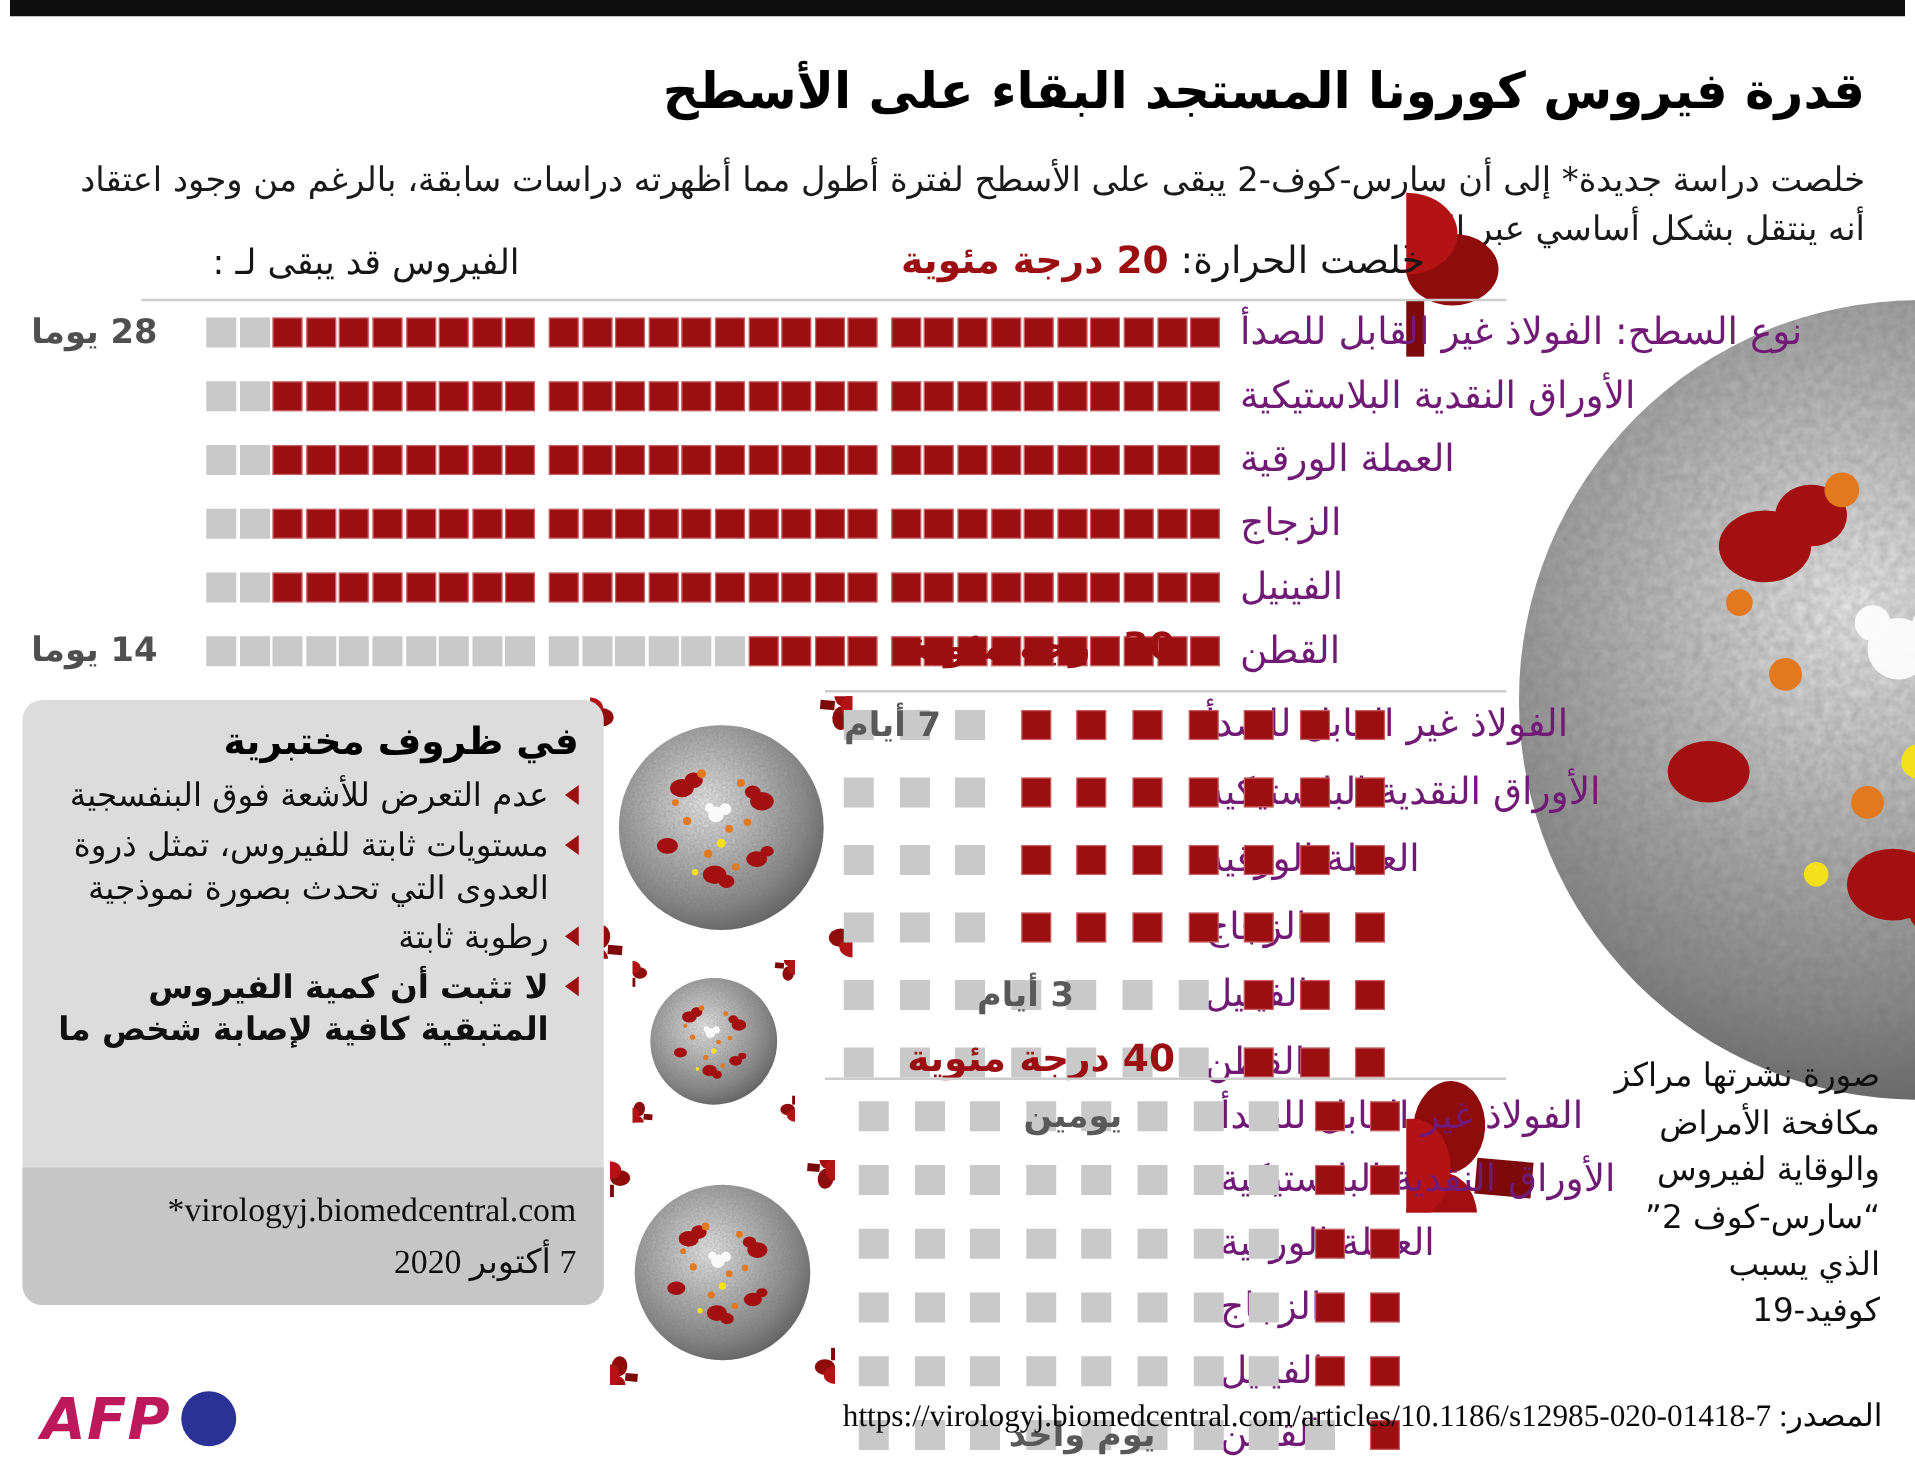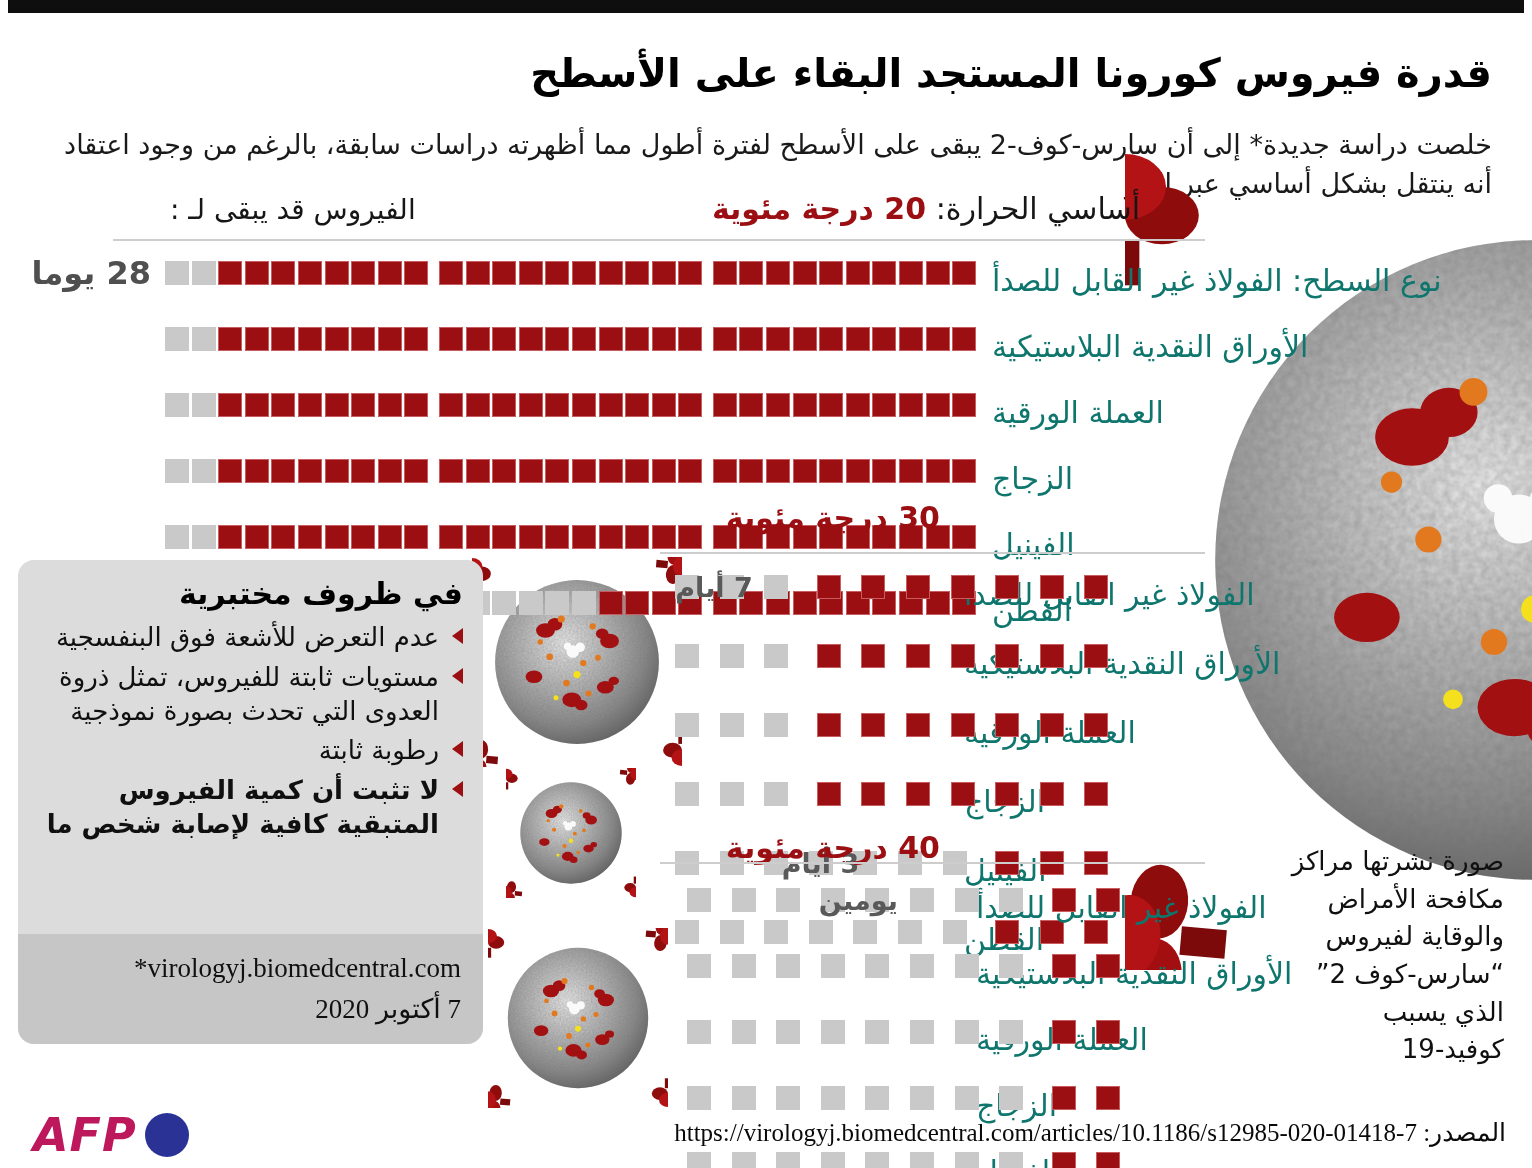--- a/index.html
+++ b/index.html
@@ -24,32 +24,32 @@
   #staylabel{position:absolute;top:193px;left:170px;direction:rtl;font-size:28px;color:#161616;white-space:nowrap;}
   
   .wsec{position:absolute;right:0;}
   #sec20{left:0;top:248px;}
   #sec30{left:675px;top:562px;}
   #sec40{left:675px;top:875px;}
   .wrow{display:flex;align-items:center;}
   #sec20 .wrow{margin-bottom:16px;}
   #sec30 .wrow{margin-bottom:19px;}
   #sec40 .wrow{margin-bottom:16px;padding-left:12px;}
-  .side-label{flex:0 0 165px;width:165px;box-sizing:border-box;padding-right:14px;text-align:right;
-              direction:rtl;font-weight:bold;color:#4f4f4f;font-size:32px;white-space:nowrap;}
+  .side-label{flex:0 0 165px;width:165px;box-sizing:border-box;padding-right:14px;text-align:center;
+              direction:rtl;font-weight:bold;color:#4f4f4f;font-size:27px;white-space:nowrap;}
   .squares{position:relative;display:flex;align-items:center;}
   #sec20 .squares{flex:0 0 814px;width:814px;}
   #sec30 .squares,#sec40 .squares{flex:0 0 276px;width:276px;gap:18px;}
   .sq{flex:0 0 24px;width:24px;height:24px;margin-right:2.6px;box-sizing:border-box;}
   .sq.gray{background:#c9c9c9;}
   .sq.red{background:#9b0e11;border:1px solid rgba(255,190,190,0.45);}
   .sq.gg{margin-left:8px;}
   .overlay{position:absolute;top:50%;transform:translateY(-50%);direction:rtl;
            font-weight:bold;color:#595959;font-size:27px;white-space:nowrap;}
-  .surface{direction:rtl;text-align:right;font-size:30px;color:#0f766e;padding-left:13px;white-space:nowrap;margin-top:15px;}
+  .surface{direction:rtl;text-align:right;font-size:30px;color:#701a75;padding-left:13px;white-space:nowrap;}
   
   #labbox{position:absolute;left:18px;top:560px;width:465px;height:484px;background:#dcdcdc;border-radius:16px;}
   #labinner{position:absolute;top:16px;left:14px;right:20px;direction:rtl;text-align:right;}
   #labheading{font-size:30px;font-weight:bold;color:#000;margin-bottom:10px;}
   .bullet{position:relative;padding-right:24px;font-size:26px;line-height:1.3;color:#101010;margin-bottom:6px;}
   .bullet.bold{font-weight:bold;}
   .bmark{position:absolute;right:0;top:7px;width:0;height:0;
          border-top:8px solid transparent;border-bottom:8px solid transparent;border-right:11px solid #9b0e11;}
   #labfoot{position:absolute;left:0;right:0;bottom:0;height:110px;background:#c6c6c6;
            border-radius:0 0 16px 16px;box-sizing:border-box;padding:14px 22px;direction:rtl;text-align:right;
@@ -158,21 +158,21 @@
       <use href="#virusSym"></use>
     </svg>
 </div>
 <div class="virus" id="virus-c">
   <svg width="180" height="180" viewBox="0 0 200 200">
       <use href="#virusSym"></use>
     </svg>
 </div>
 
 <div class="temphdr" id="hdr20">
-  <span class="tlabel">أساسي الحرارة:</span>
+  <span class="tlabel">خلصت الحرارة:</span>
   <span class="tred">20 درجة مئوية</span>
 </div>
 <div id="staylabel">الفيروس قد يبقى لـ :</div>
 <div class="rule" id="rule20"></div>
 <div class="wsec" id="sec20">
     <div class="wrow">
       <div class="side-label">28 يوما</div>
       <div class="squares">
         <span class="sq gray"></span>
         <span class="sq gray"></span>

